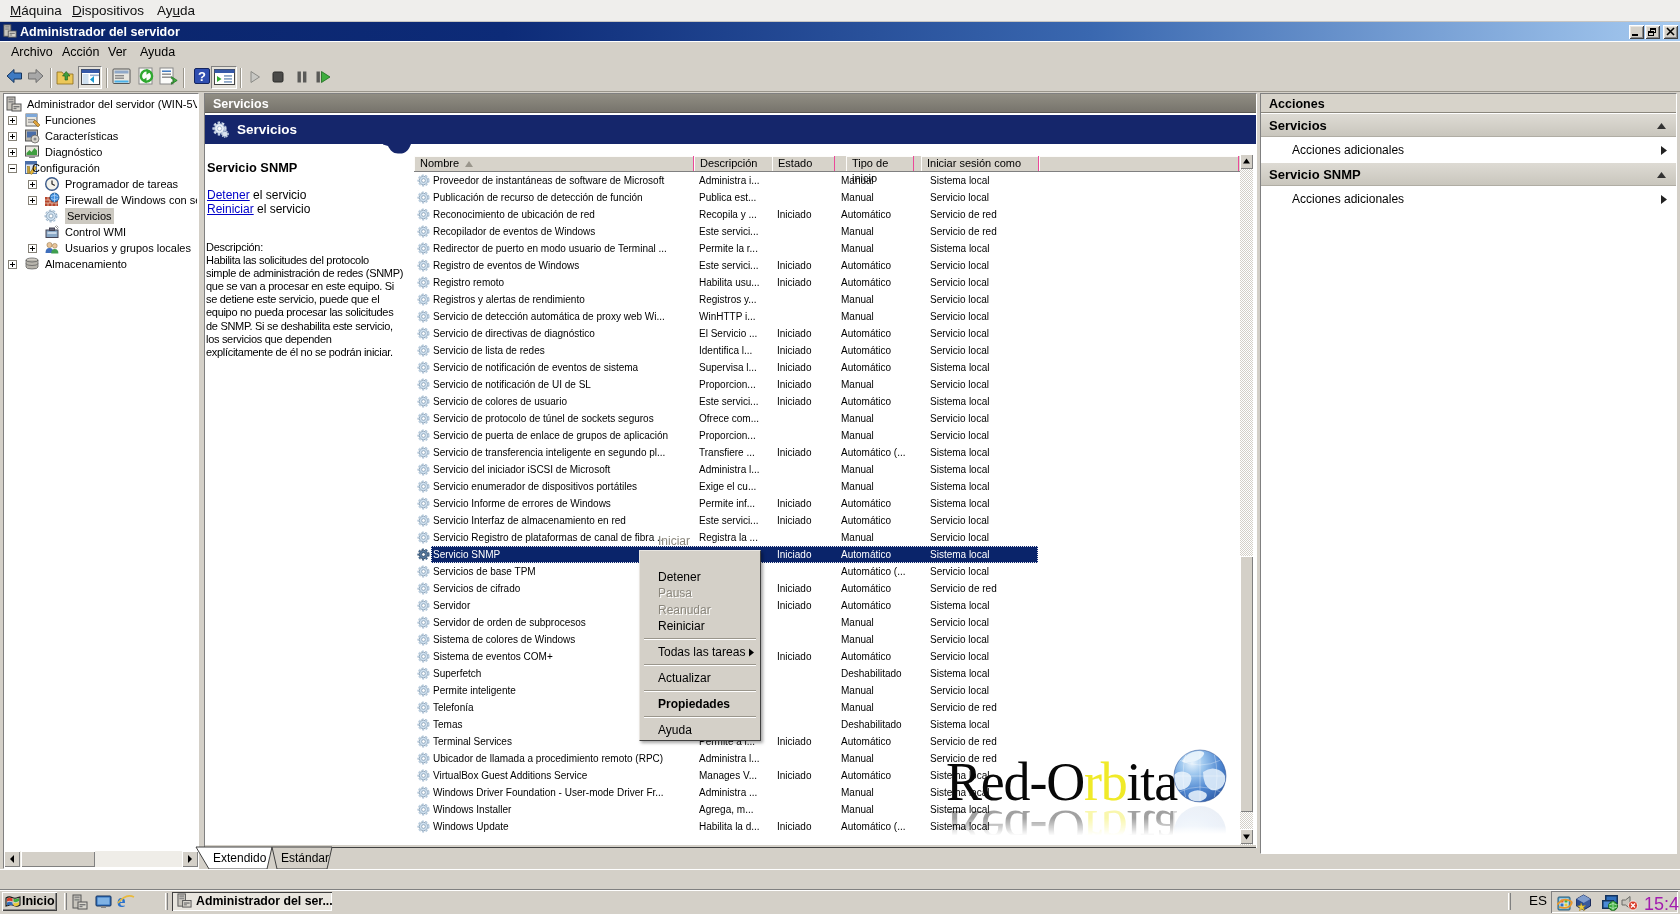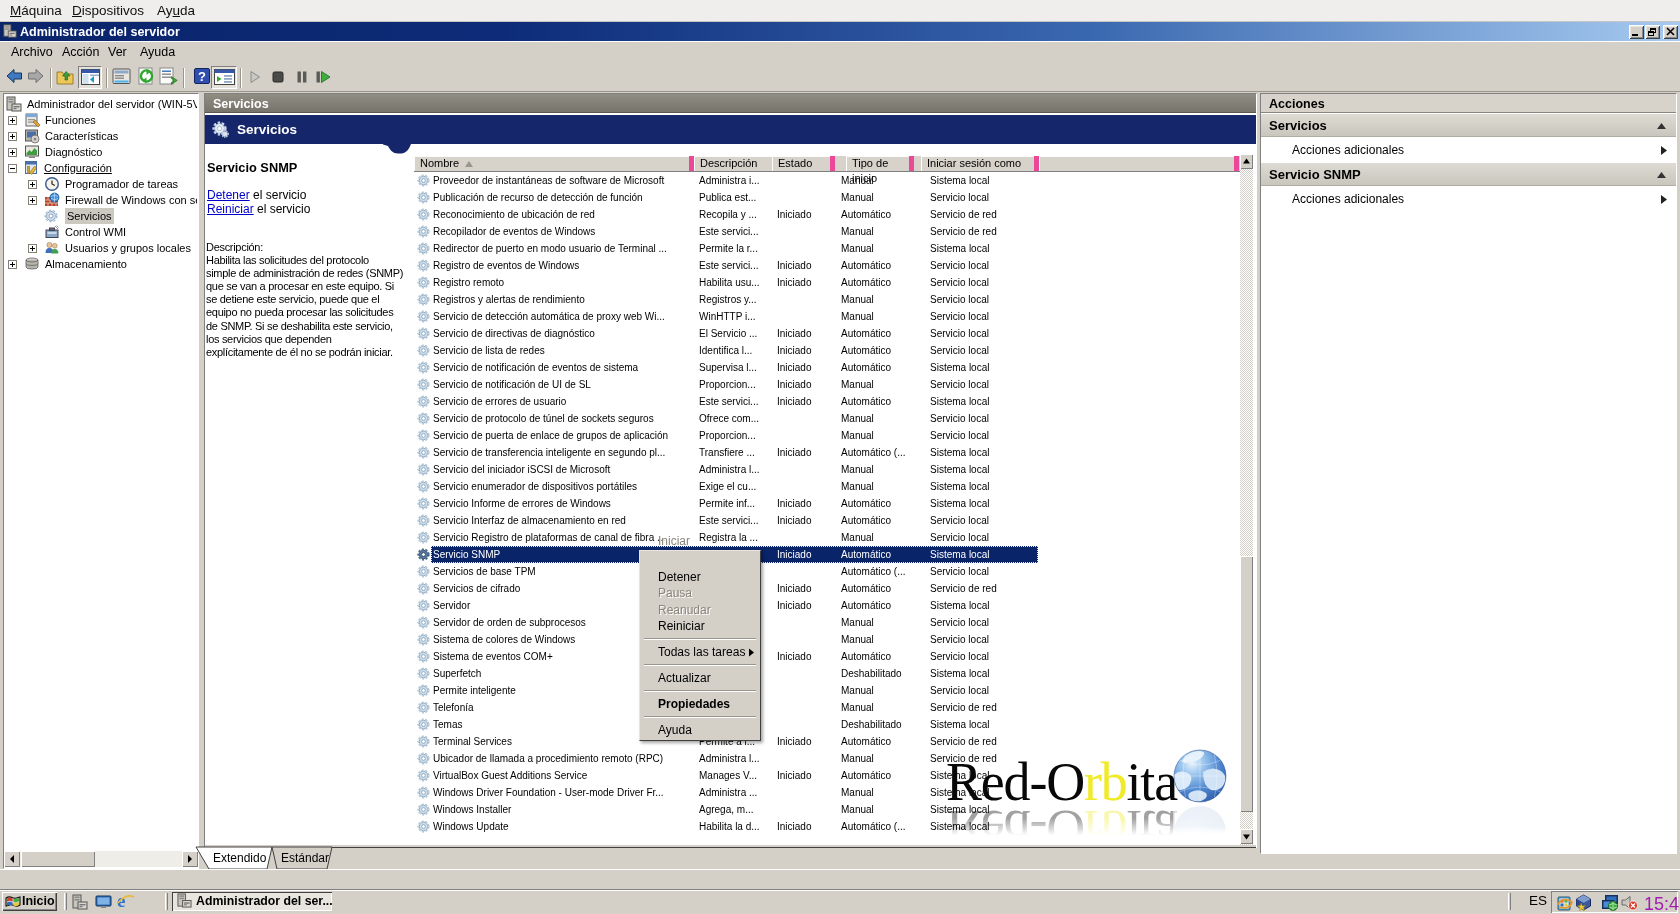--- a/index.html
+++ b/index.html
@@ -1,21 +1,21 @@
 <!DOCTYPE html>
 <html><head><meta charset="utf-8"><title>s</title><style>
 
 *{margin:0;padding:0;box-sizing:border-box}
 html,body{width:1680px;height:914px;overflow:hidden}
 body{font-family:"Liberation Sans",sans-serif;background:#d4d0c8;position:relative;font-size:11px}
 .abs{position:absolute}
 .lr{position:absolute;left:414px;width:624px;height:17px;line-height:17px;font-size:10px;white-space:nowrap}
 .lr span{position:absolute;top:0;height:17px;overflow:hidden;display:inline-block}
 .c0{left:19px;width:258px}.c1{left:285px;width:75px}.c2{left:363px;width:60px}.c3{left:427px;width:84px}.c4{left:516px;width:106px}
-.hdrcell{position:absolute;top:0;height:15px;border-right:5px solid #ec4899;box-shadow:inset 1px 1px 0 #fdfcfa;padding-left:6px;line-height:15px;font-size:11px;color:#000;background:#d7d3ca}
+.hdrcell{position:absolute;top:0;height:15px;border-right:1px solid #ec4899;box-shadow:inset 1px 1px 0 #fdfcfa;padding-left:6px;line-height:15px;font-size:11px;color:#000;background:#d7d3ca}
 .tr{position:absolute;height:16px;line-height:16px;font-size:11px;white-space:nowrap;color:#000}
 .sep3{position:absolute;width:2px;height:20px;border-left:1px solid #9a968c;border-right:1px solid #fff}
 .gray3d{box-shadow:inset 1px 1px 0 #fff, inset -1px -1px 0 #808080}
 .cmi{position:absolute;font-size:12px;white-space:nowrap}
 
 </style></head><body>
 <div class="abs" style="left:0;top:0;width:1680px;height:22px;background:#efeeec;border-bottom:1px solid #c8c6c2"></div>
 <span class="abs" style="left:10px;top:3px;font-size:13.5px;color:#101010"><u>M</u>áquina</span>
 <span class="abs" style="left:72px;top:3px;font-size:13.5px;color:#101010"><u>D</u>ispositivos</span>
 <span class="abs" style="left:157px;top:3px;font-size:13.5px;color:#101010">Ay<u>u</u>da</span>
@@ -154,21 +154,21 @@
   </svg>
 <div class="tr" style="left:45px;top:144px;">Diagnóstico</div>
 <div class="abs" style="left:8px;top:164px;width:9px;height:9px;border:1px solid #848076;background:#fff"></div>
 <div class="abs" style="left:10px;top:168px;width:5px;height:1px;background:#000"></div>
 <svg style="position:absolute;left:24px;top:160px;" width="16" height="16" viewBox="0 0 16 16">
     <rect x="1.5" y="1.5" width="11" height="12" fill="#dfe6f0" stroke="#4a6ea9" stroke-width="1"></rect>
     <rect x="1.5" y="1.5" width="11" height="3" fill="#4a6ea9"></rect>
     <rect x="8" y="6" width="2.6" height="8.5" rx="1" fill="#e8b93c" stroke="#8a6a12" stroke-width="0.6" transform="rotate(35 9 10)"></rect>
     <rect x="3.5" y="6.5" width="2.2" height="7" fill="#c8a232" stroke="#8a6a12" stroke-width="0.5"></rect>
   </svg>
-<div class="tr" style="left:44px;top:160px;text-decoration:underline;">Configuración</div>
+<div class="tr" style="left:32px;top:160px;">Configuración</div>
 <div class="abs" style="left:28px;top:180px;width:9px;height:9px;border:1px solid #848076;background:#fff"></div>
 <div class="abs" style="left:30px;top:184px;width:5px;height:1px;background:#000"></div>
 <div class="abs" style="left:32px;top:182px;width:1px;height:5px;background:#000"></div>
 <svg style="position:absolute;left:44px;top:176px;" width="16" height="16" viewBox="0 0 16 16">
     <circle cx="8" cy="8" r="6.3" fill="#f4f2ea" stroke="#3a5a8a" stroke-width="1.4"></circle>
     <path d="M8 4.5 V8 L10.8 9.6" stroke="#222" stroke-width="1.2" fill="none"></path>
   </svg>
 <div class="tr" style="left:65px;top:176px;">Programador de tareas</div>
 <div class="abs" style="left:28px;top:196px;width:9px;height:9px;border:1px solid #848076;background:#fff"></div>
 <div class="abs" style="left:30px;top:200px;width:5px;height:1px;background:#000"></div>
@@ -425,21 +425,21 @@
     <span class="c3">Manual</span>
     <span class="c4">Servicio local</span>
   </div>
 <svg style="position:absolute;left:417px;top:395px" width="13" height="13" viewBox="0 0 16 16">
     <circle cx="8" cy="8" r="5.2" fill="#cfe0ef" stroke="#7d96ad" stroke-width="1"></circle>
     <circle cx="8" cy="8" r="6.4" fill="none" stroke="#cfe0ef" stroke-width="2.2" stroke-dasharray="2.4 2.2"></circle>
     <circle cx="8" cy="8" r="6.6" fill="none" stroke="#7d96ad" stroke-width="0.7" stroke-dasharray="2.6 2.0"></circle>
     <circle cx="8" cy="8" r="2.3" fill="#fff" stroke="#7d96ad" stroke-width="0.9"></circle>
   </svg>
 <div class="lr" style="top:393px;color:#000">
-    <span class="c0">Servicio de errores de usuario</span>
+    <span class="c0">Servicio de colores de usuario</span>
     <span class="c1">Este servici...</span>
     <span class="c2">Iniciado</span>
     <span class="c3">Automático</span>
     <span class="c4">Sistema local</span>
   </div>
 <svg style="position:absolute;left:417px;top:412px" width="13" height="13" viewBox="0 0 16 16">
     <circle cx="8" cy="8" r="5.2" fill="#cfe0ef" stroke="#7d96ad" stroke-width="1"></circle>
     <circle cx="8" cy="8" r="6.4" fill="none" stroke="#cfe0ef" stroke-width="2.2" stroke-dasharray="2.4 2.2"></circle>
     <circle cx="8" cy="8" r="6.6" fill="none" stroke="#7d96ad" stroke-width="0.7" stroke-dasharray="2.6 2.0"></circle>
     <circle cx="8" cy="8" r="2.3" fill="#fff" stroke="#7d96ad" stroke-width="0.9"></circle>

